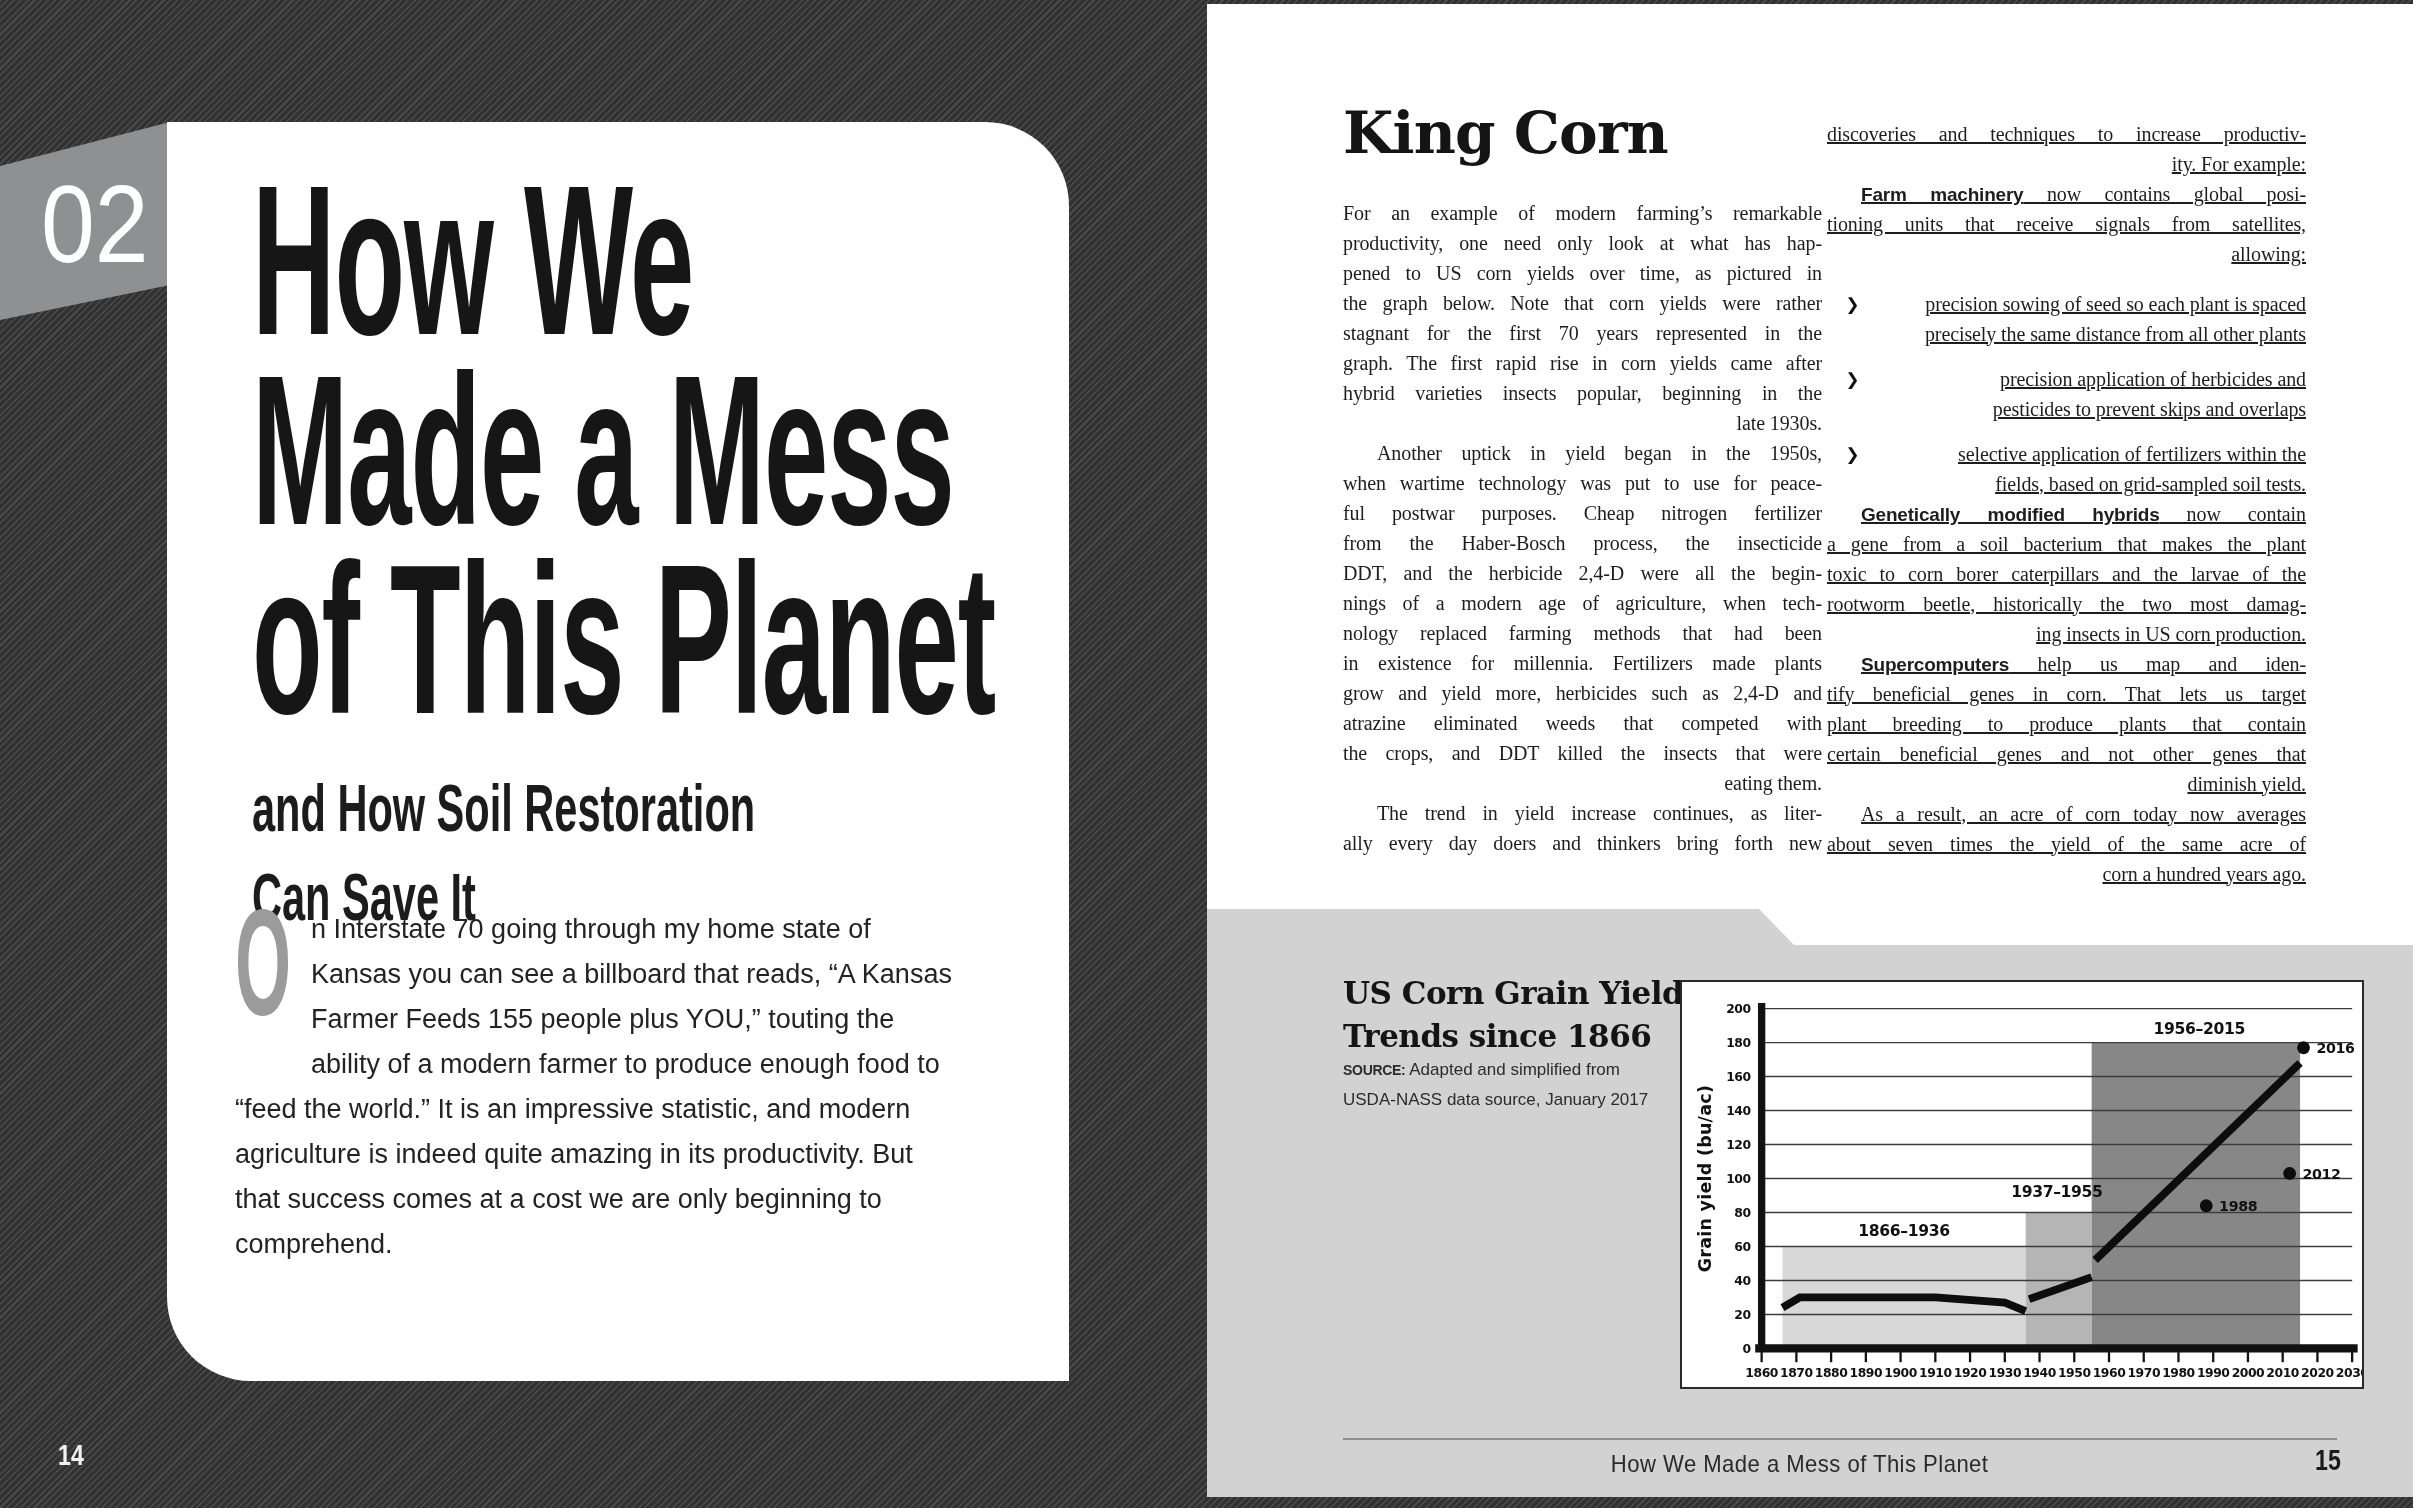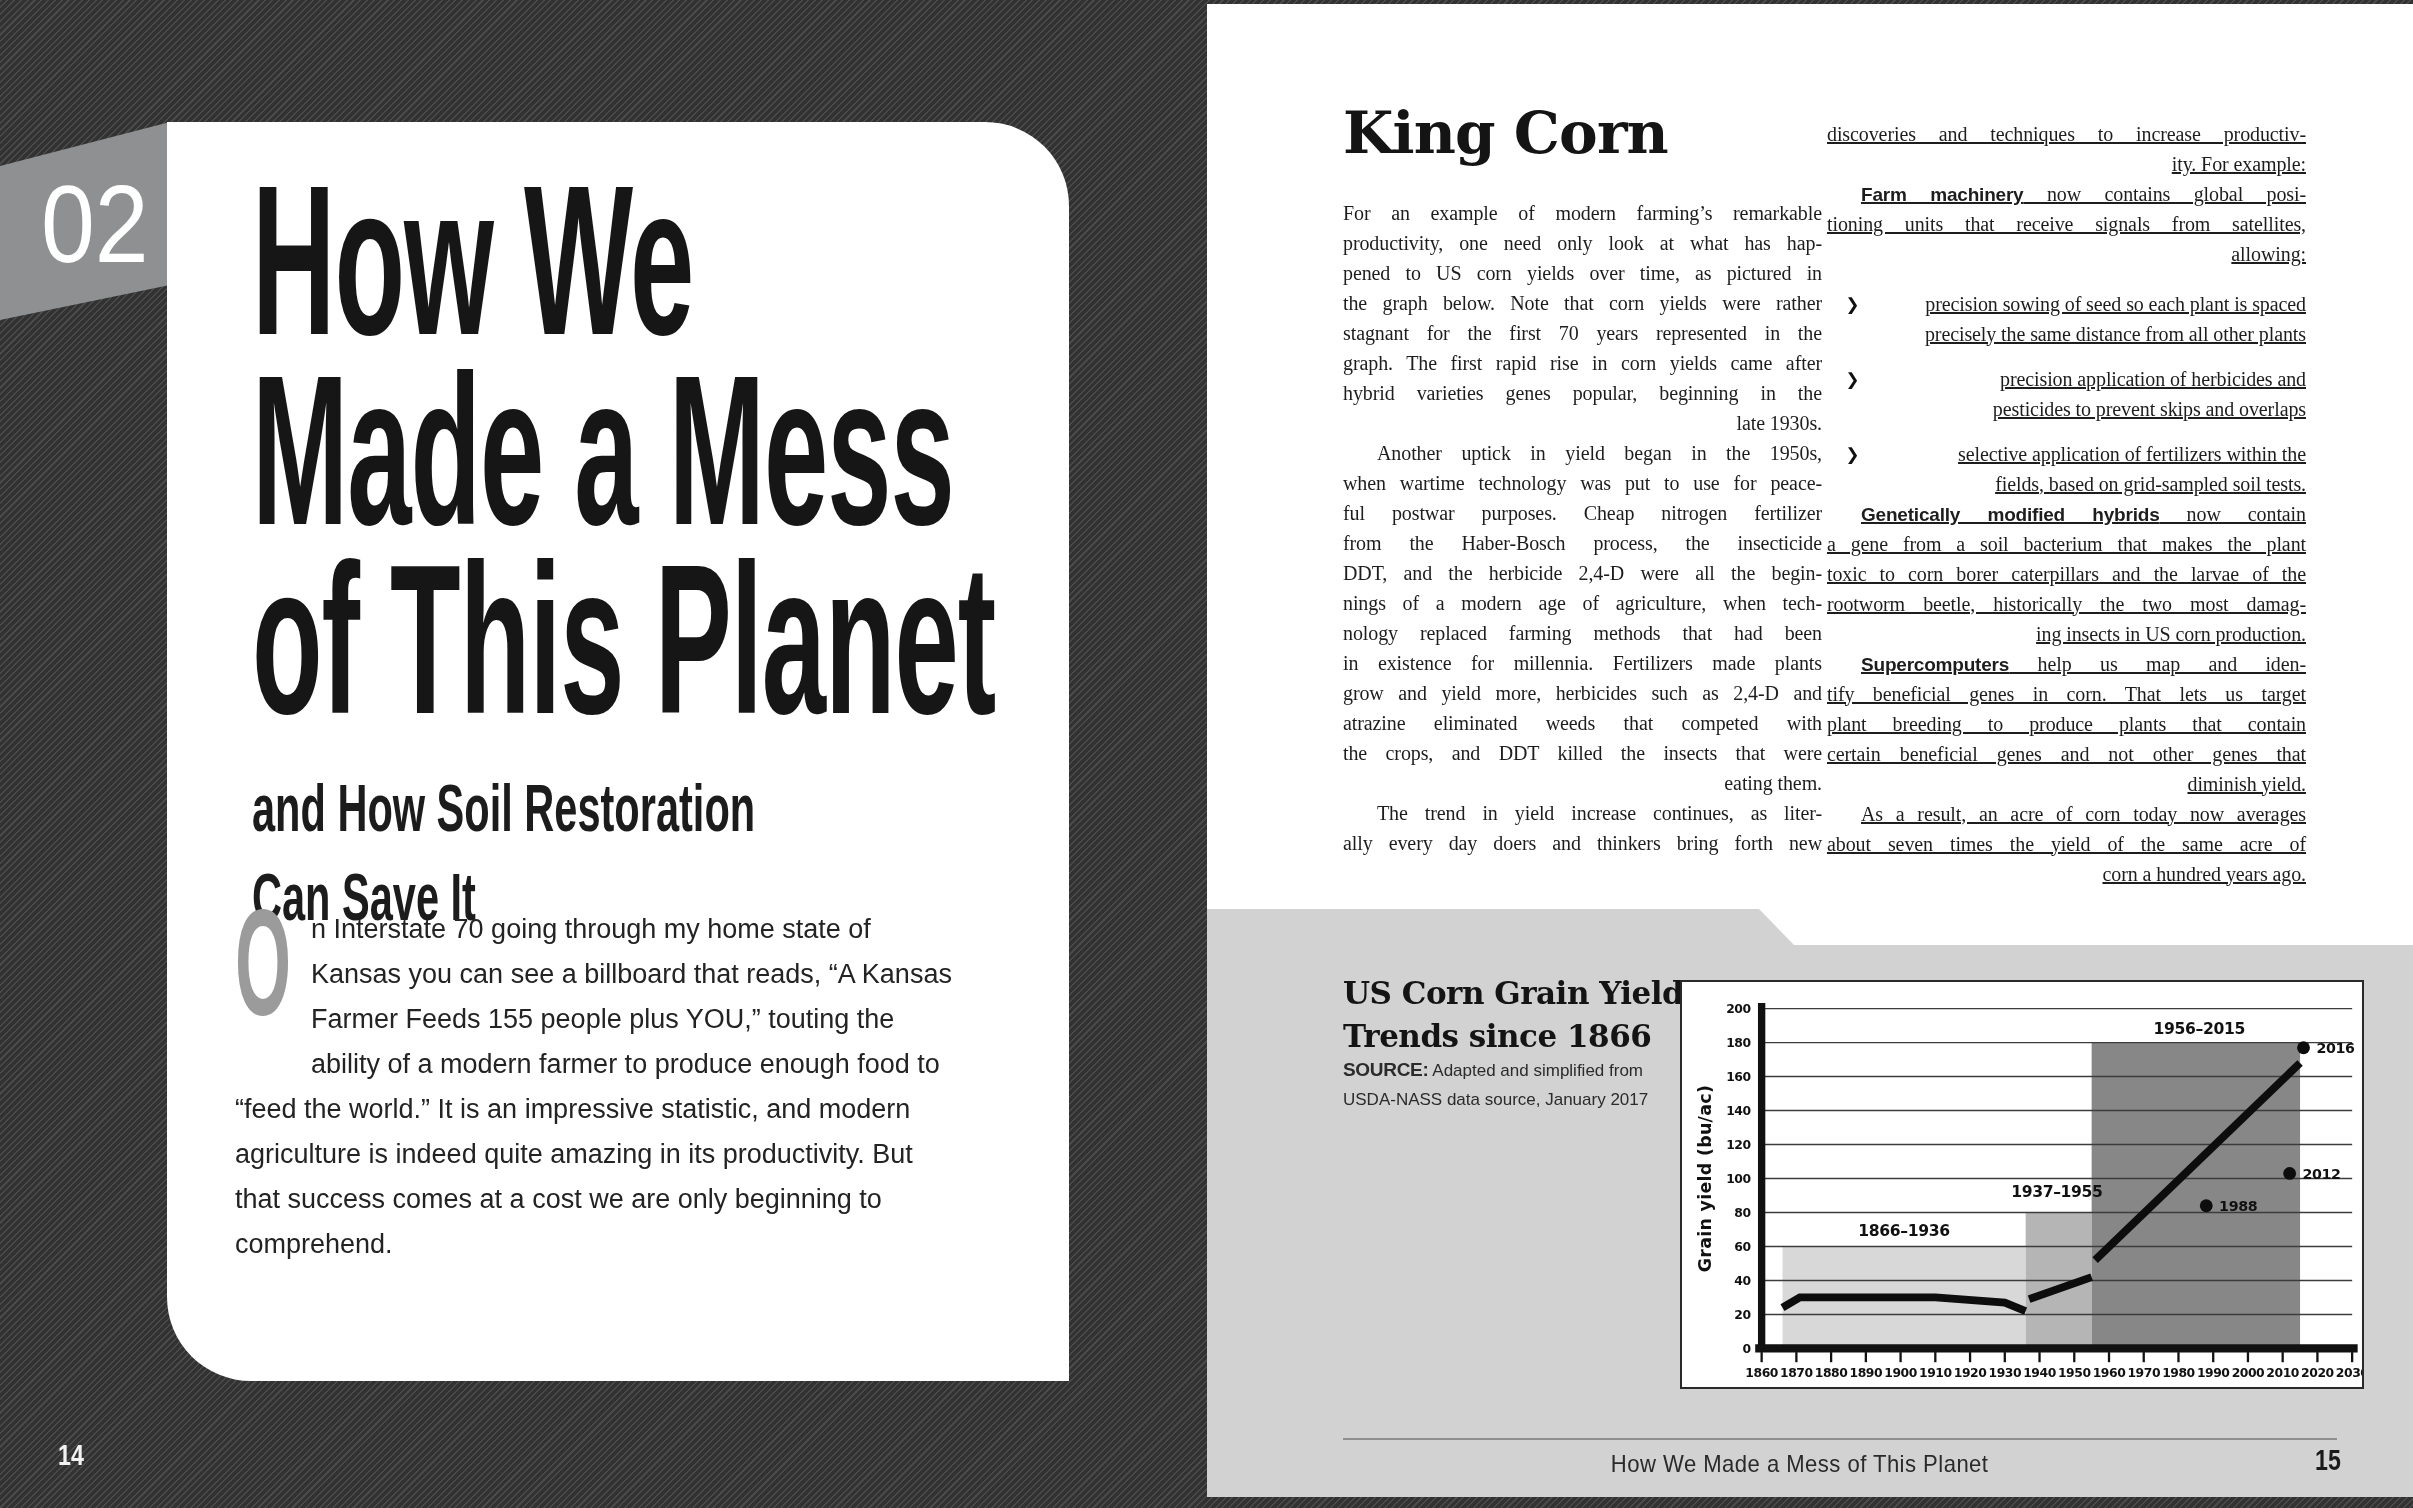--- a/index.html
+++ b/index.html
@@ -41,21 +41,21 @@
   .ind{text-indent:34px;}
   .lead{font-family:"Liberation Sans",sans-serif;font-weight:700;font-size:19px;letter-spacing:-0.2px;}
   .bullets{margin-top:19.5px;}
   .bullet{position:relative;padding-left:56px;margin-bottom:15px;}
   .bullet:last-child{margin-bottom:0;}
   .bmark{position:absolute;left:18.6px;top:0.9px;font-family:"DejaVu Sans",sans-serif;font-weight:700;font-size:16.7px;color:#111;}
   
   .chart-title-line{position:absolute;left:1343px;font-family:"DejaVu Serif",serif;font-weight:700;font-size:31px;color:#141414;letter-spacing:-0.5px;}
   .ct1{top:975px}.ct2{top:1018px}
   .chart-source{position:absolute;left:1343px;top:1055px;font-size:17px;line-height:29px;color:#2b2b2b;}
-  .src-label{font-weight:700;font-size:19px;letter-spacing:-0.3px;text-align:center;}
+  .src-label{font-weight:700;font-size:14px;letter-spacing:-0.3px;text-align:center;}
   #chart-svg{position:absolute;left:1680px;top:980px;width:684px;height:409px;background:#ffffff;border:2.3px solid #2a2a2a;box-sizing:border-box;}
   .ticklab{font-family:"DejaVu Sans",sans-serif;font-weight:700;font-size:13.5px;fill:#111;letter-spacing:-0.5px;}
   .bandlab{font-family:"DejaVu Sans",sans-serif;font-weight:700;font-size:17px;fill:#111;letter-spacing:-0.4px;}
   .marklab{font-family:"DejaVu Sans",sans-serif;font-weight:700;font-size:15.5px;fill:#111;letter-spacing:-0.4px;}
   .ytitle{font-family:"DejaVu Sans",sans-serif;font-weight:700;font-size:19px;fill:#111;letter-spacing:0.3px;}
   
   .footer-rule{position:absolute;left:1343px;top:1438px;width:994px;height:1.9px;background:#8f8f8f;}
   .running-title{position:absolute;left:1578px;top:1450px;width:707px;text-align:left;font-size:24px;color:#2a2a2a;letter-spacing:0.5px;}
   .running-title .cx{transform-origin:right top;transform:scaleX(.92);}
   .pagenum-right{position:absolute;left:2315px;top:1444px;color:#1a1a1a;font-weight:700;font-size:29px;}
@@ -96,21 +96,21 @@
 
   <h2 class="kc-heading">King Corn</h2>
   <div id="col1" class="col">
       <div>
         <div class="bline just">For an example of modern farming’s remarkable</div>
         <div class="bline just">productivity, one need only look at what has hap-</div>
         <div class="bline just">pened to US corn yields over time, as pictured in</div>
         <div class="bline just">the graph below. Note that corn yields were rather</div>
         <div class="bline just">stagnant for the first 70 years represented in the</div>
         <div class="bline just">graph. The first rapid rise in corn yields came after</div>
-        <div class="bline just">hybrid varieties genes popular, beginning in the</div>
+        <div class="bline just">hybrid varieties insects popular, beginning in the</div>
         <div class="bline">late 1930s.</div>
       </div>
       <div>
         <div class="bline just ind">Another uptick in yield began in the 1950s,</div>
         <div class="bline just">when wartime technology was put to use for peace-</div>
         <div class="bline just">ful postwar purposes. Cheap nitrogen fertilizer</div>
         <div class="bline just">from the Haber-Bosch process, the insecticide</div>
         <div class="bline just">DDT, and the herbicide 2,4-D were all the begin-</div>
         <div class="bline just">nings of a modern age of agriculture, when tech-</div>
         <div class="bline just">nology replaced farming methods that had been</div>

